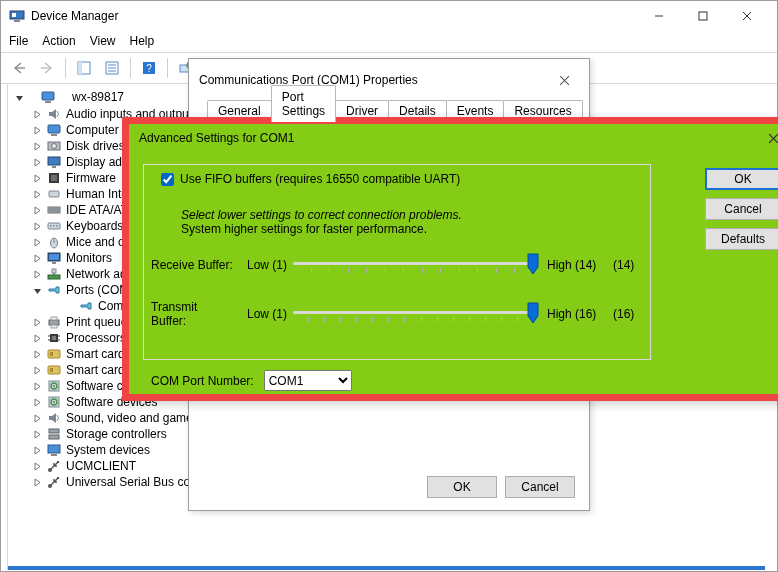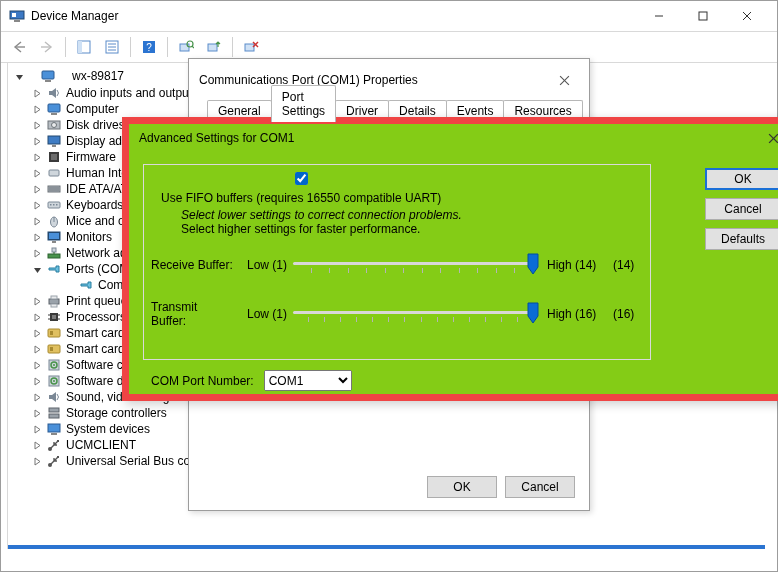--- a/index.html
+++ b/index.html
@@ -40,21 +40,21 @@
 .tab:first-child{margin-left:10px;}
 .tab.active{padding-top:4px;padding-bottom:4px;background:#fff;z-index:2;margin-bottom:-1px;}
 .prop-body{padding:10px;}
 .prop-buttons{position:absolute;right:14px;bottom:12px;display:flex;gap:8px;}
 .winbutton{min-width:70px;height:22px;border:1px solid #adadad;background:#e1e1e1;font-family:inherit;font-size:12px;padding:0 14px;}
 
 .adv-dialog{position:absolute;left:122px;top:117px;width:682px;height:284px;border:7px solid #ef4444;background:#84cc16;box-shadow:3px 3px 10px rgba(0,0,0,0.2);box-sizing:border-box;}
 .adv-title{height:28px;display:flex;align-items:center;padding:0 10px;font-size:12px;}
 .adv-title .closebtn{margin-left:auto;width:28px;height:28px;display:flex;align-items:center;justify-content:center;color:#333;}
 .adv-fifo-group{border:1px solid #d9d9d9;position:absolute;left:14px;top:40px;width:506px;height:194px;}
-.adv-check{position:absolute;left:32px;top:48px;display:flex;align-items:center;gap:6px;flex-direction:column;}
+.adv-check{position:absolute;left:32px;top:48px;display:flex;align-items:center;gap:6px;}
 .adv-check input{width:13px;height:13px;margin:0;accent-color:#0066cc;}
 .adv-hint{position:absolute;left:52px;font-size:12px;color:#000;}
 .adv-hint.h1{top:84px;font-style:italic;}
 .adv-hint.h2{top:98px;}
 .slider-row{position:absolute;left:22px;right:118px;display:flex;align-items:center;gap:6px;}
 .slider-row.r1{top:130px;}
 .slider-row.r2{top:176px;}
 .slider-row .lab{width:82px;text-align:left;}
 .slider-row .low{width:48px;text-align:right;}
 .slider-row .track-wrap{position:relative;width:240px;height:22px;}
@@ -98,20 +98,26 @@
           </svg>
         </div>
       <div class="winbtn">
           <svg viewBox="0 0 10 10">
             <line x1="1" y1="1" x2="9" y2="9" stroke="#333"></line>
             <line x1="9" y1="1" x2="1" y2="9" stroke="#333"></line>
           </svg>
         </div>
     </div>
   </div>
+  <div class="dm-menubar">
+    <span>File</span>
+    <span>Action</span>
+    <span>View</span>
+    <span>Help</span>
+  </div>
   <div class="dm-toolbar">
     <div class="tbitem">
         <svg width="16" height="14" viewBox="0 0 16 14">
           <path d="M10 2 L4 7 L10 12" fill="none" stroke="#8b8b8b" stroke-width="1.4"></path>
           <line x1="4" y1="7" x2="14" y2="7" stroke="#8b8b8b" stroke-width="1.4"></line>
         </svg>
       </div>
     <div class="tbitem">
         <svg width="16" height="14" viewBox="0 0 16 14">
           <path d="M6 2 L12 7 L6 12" fill="none" stroke="#bdbdbd" stroke-width="1.4"></path>
@@ -517,21 +523,21 @@
       </div>
   </div>
 
   <div class="adv-fifo-group"></div>
 
   <label class="adv-check">
     <input type="checkbox" id="fifo-cb" checked="" style="">
     <span>Use FIFO buffers (requires 16550 compatible UART)</span>
   </label>
   <div class="adv-hint h1">Select lower settings to correct connection problems.</div>
-  <div class="adv-hint h2">Select higher settings for faster performance.</div>
+  <div class="adv-hint h2">System higher settings for faster performance.</div>
 
   <div class="slider-row r1">
     <span class="lab">Receive Buffer:</span>
     <span class="low">Low (1)</span>
     <div class="track-wrap">
       <div class="track"></div>
       <div class="ticks">
           <span></span>
           <span></span>
           <span></span>

